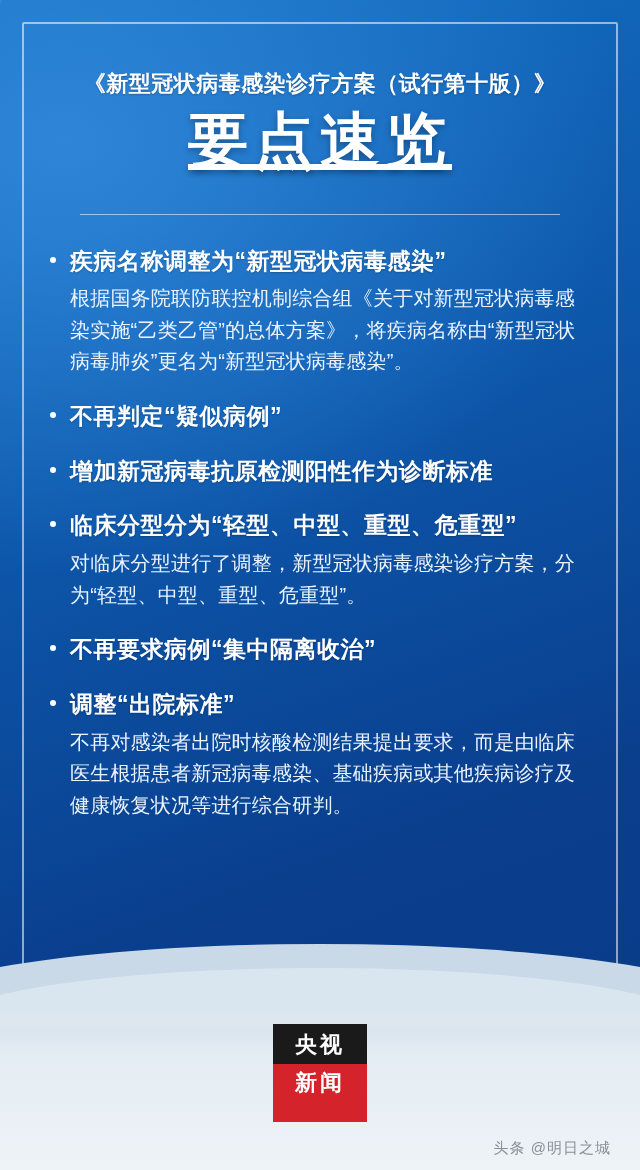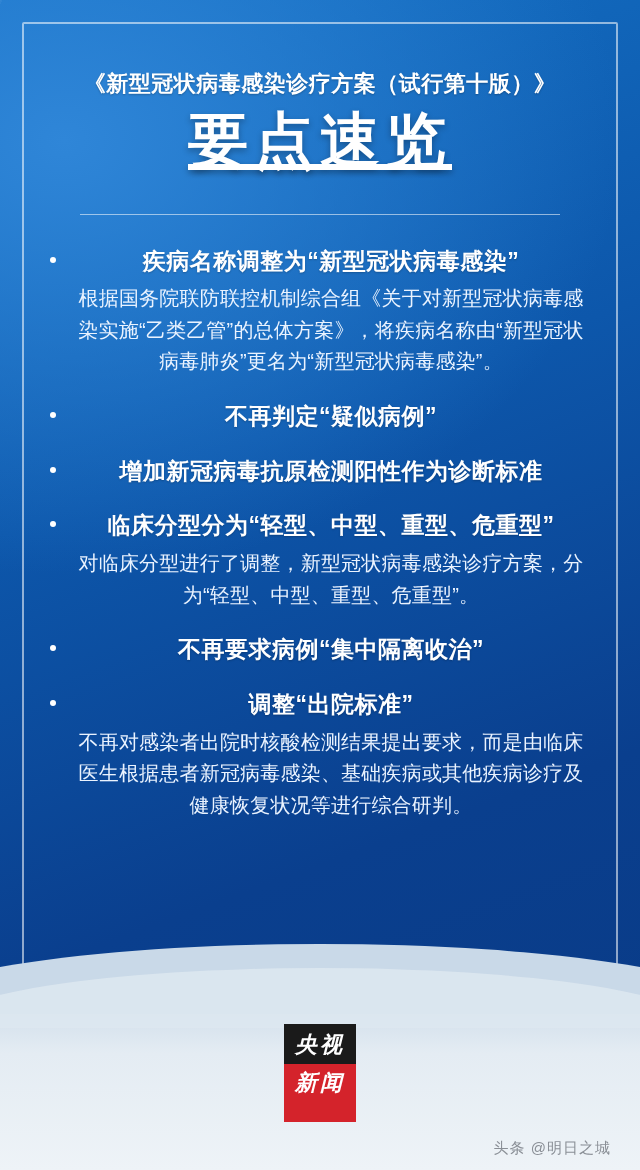--- a/index.html
+++ b/index.html
@@ -77,21 +77,20 @@
   }
   .points {
     margin: 0;
     padding: 0;
     list-style: none;
   }
   .point {
     margin: 0 0 22px 0;
     position: relative;
     padding-left: 22px;
-    text-align: center;
   }
   .point:last-child { margin-bottom: 0; }
   .bullet {
     position: absolute;
     left: 2px;
     top: 12px;
     width: 6px;
     height: 6px;
     background: #ffffff;
     border-radius: 50%;
@@ -143,24 +142,23 @@
     left: 0; right: 0; bottom: 120px;
     height: 50px;
     background: rgba(255,255,255,0.18);
     clip-path: polygon(0 100%, 12% 55%, 26% 78%, 42% 40%, 58% 72%, 74% 46%, 88% 70%, 100% 52%, 100% 100%);
   }
   .logo {
     position: absolute;
     left: 50%;
     transform: translateX(-50%);
     bottom: 48px;
-    width: 72px;
+    width: 94px;
     text-align: center;
     z-index: 3;
-    font-style: italic;
   }
   .logo-top {
     background: #1a1a1a;
     color: #ffffff;
     font-size: 22px;
     font-weight: bold;
     letter-spacing: 3px;
     padding: 6px 0 4px 0;
   }
   .logo-bottom {

